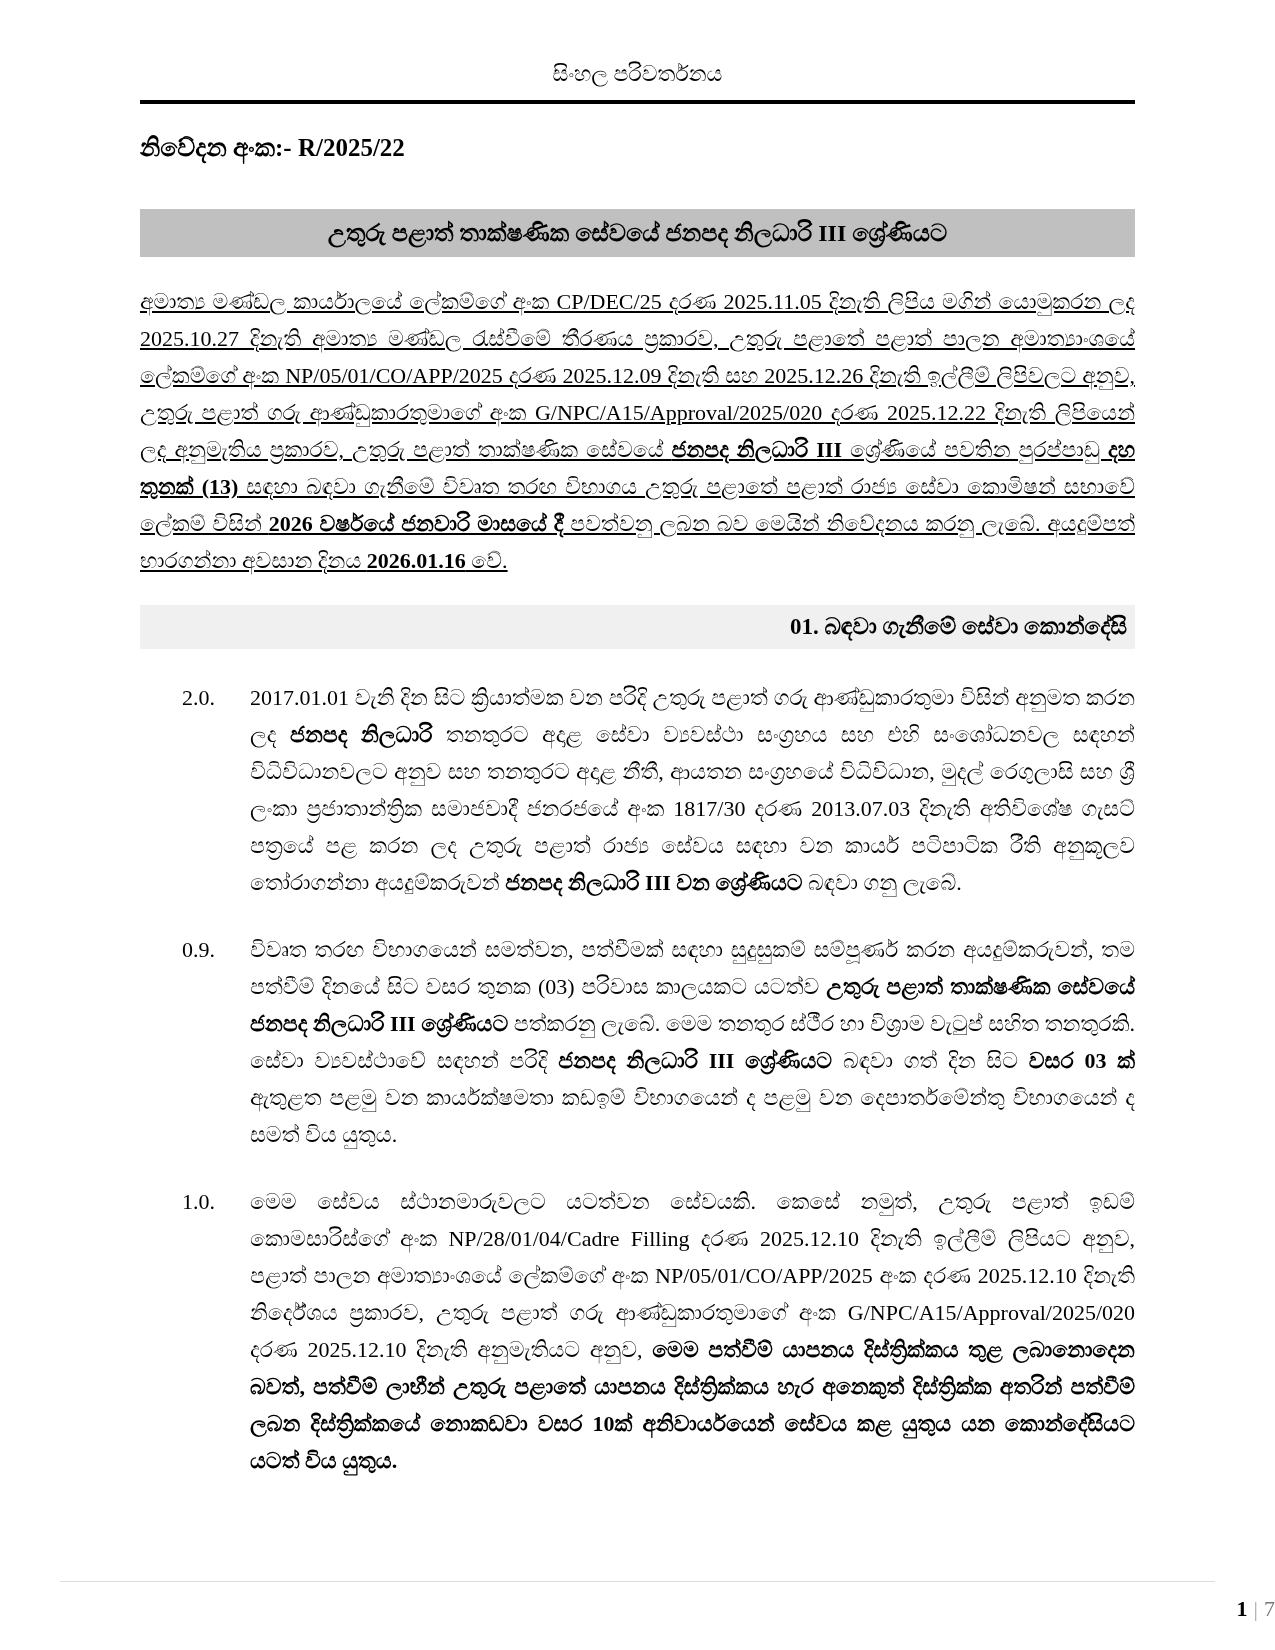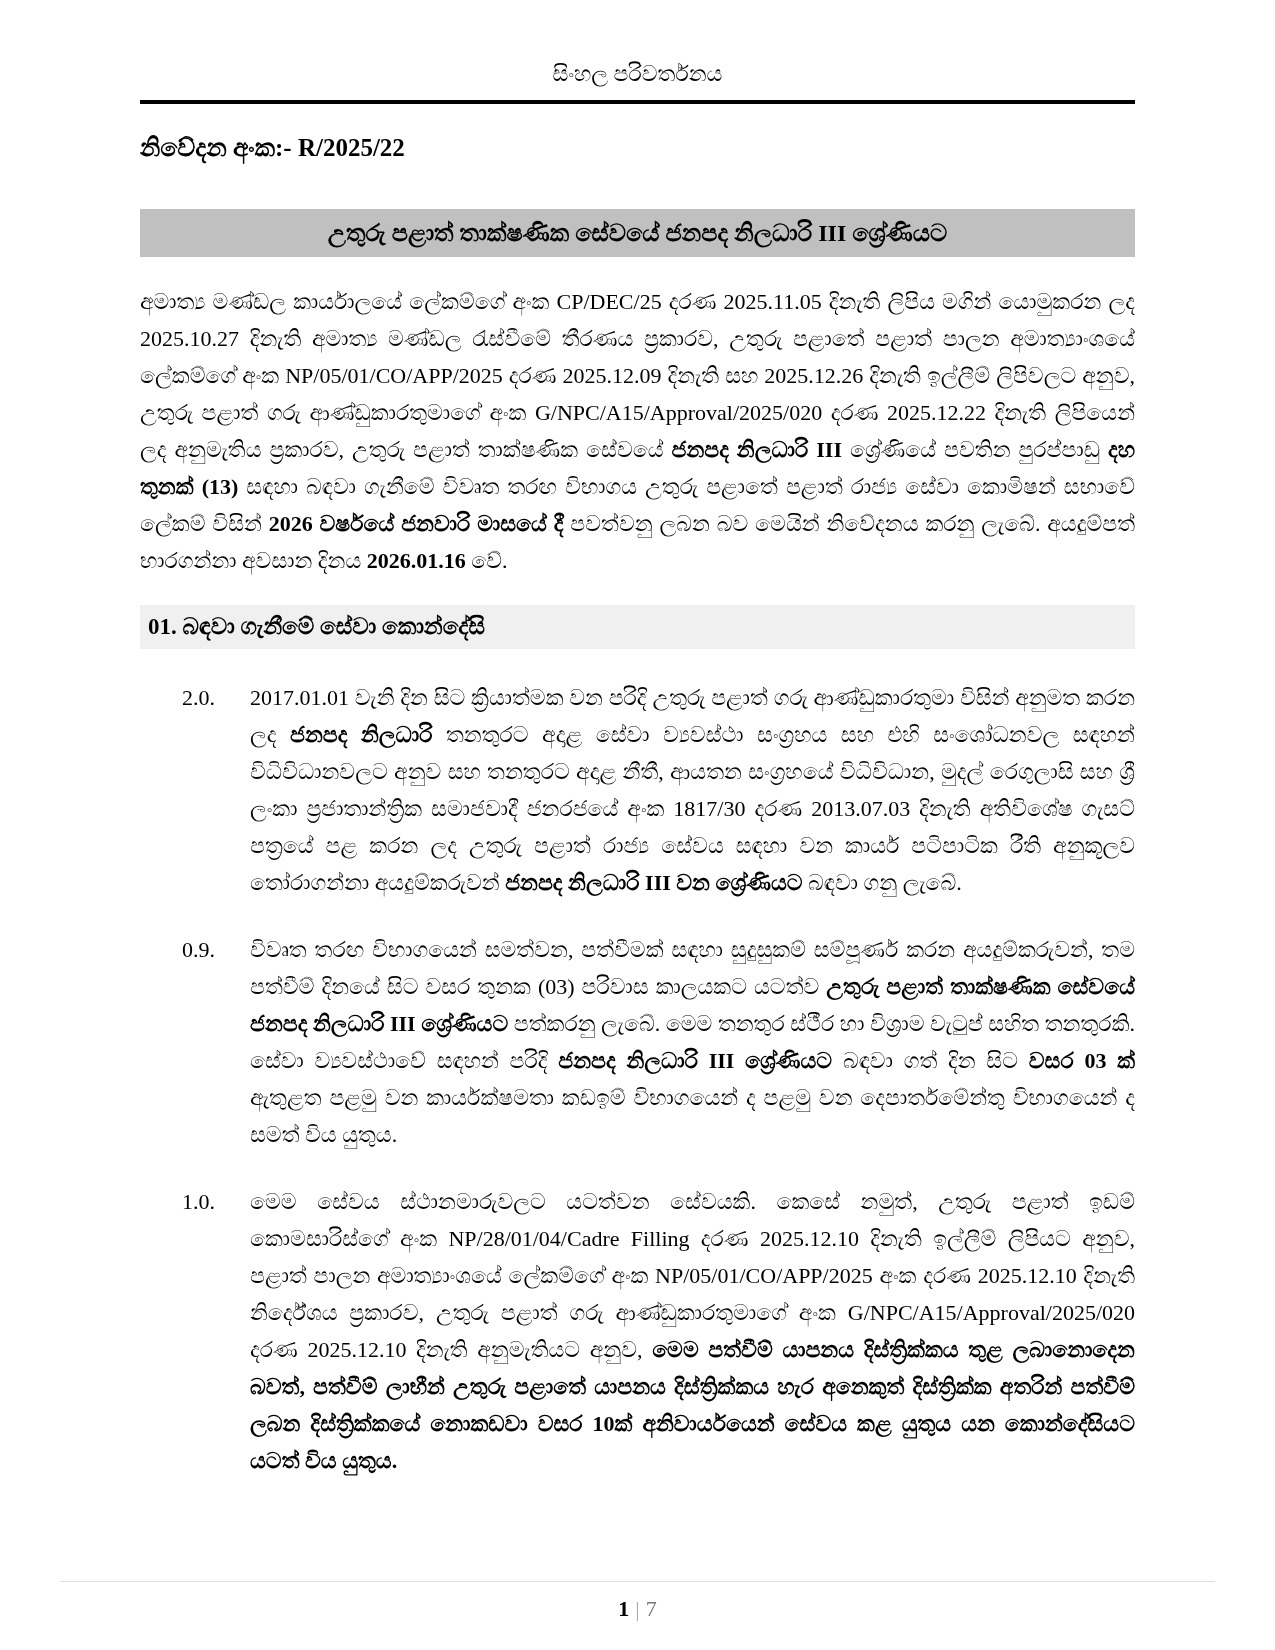--- a/index.html
+++ b/index.html
@@ -39,27 +39,29 @@
     text-align: center;
     font-weight: bold;
     font-size: 24px;
     line-height: 40px;
   }
   .intro-paragraph {
     margin-top: 26px;
     text-align: justify;
     font-size: 22px;
     line-height: 37px;
+    text-decoration: underline;
   }
   .section-heading {
     margin-top: 26px;
     background: #f0f0f0;
     font-weight: bold;
     font-size: 23px;
     padding: 9px 8px;
+    text-align: right;
   }
   .item {
     display: flex;
     margin-top: 30px;
     padding-left: 42px;
   }
   .item-number {
     flex: none;
     width: 68px;
     font-size: 22px;
@@ -76,21 +78,21 @@
     left: 0;
     right: 0;
     bottom: 28px;
   }
   .footer-rule {
     border: 0;
     border-top: 1px solid #dddddd;
     margin: 0 60px 14px 60px;
   }
   .page-number {
-    text-align: center;
+    text-align: right;
     font-size: 22px;
   }
   .page-current { font-weight: bold; color: #000000; }
   .page-separator { color: #aaaaaa; padding: 0 6px; }
   .page-total { color: #777777; }
 </style>
 </head>
 <body>
 
 <div class="page">

